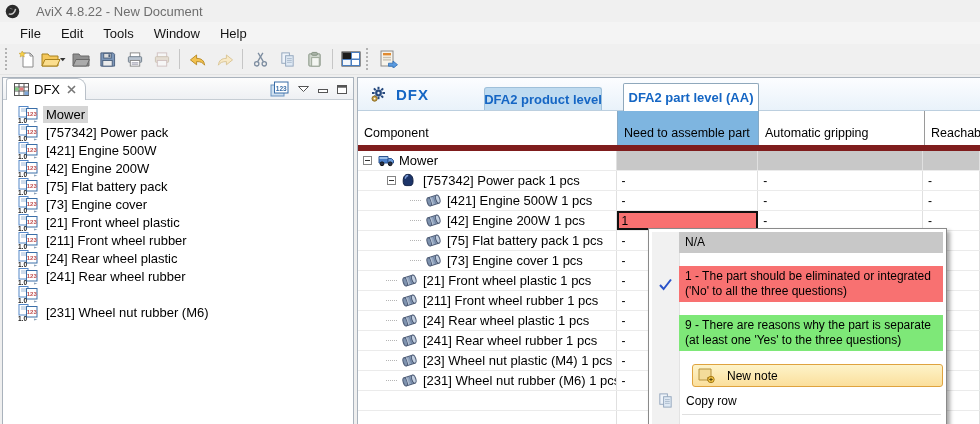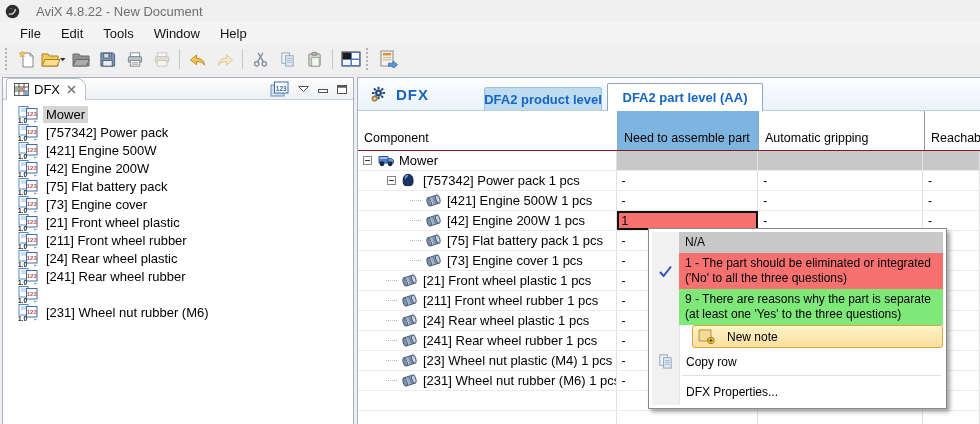--- a/index.html
+++ b/index.html
@@ -27,23 +27,23 @@
   .tree-label { font-size:13px; padding:1px 3px; white-space:nowrap; }
   .tree-item.selected .tree-label { background:#d5d5d5; }
 
   
   .right-panel { position:absolute; left:357px; top:77px; right:0; bottom:0; background:#fff; border:1px solid #a9b2bc; border-right:none; border-bottom:none; }
   .rp-header { position:absolute; top:0; left:0; right:0; height:33px; background:linear-gradient(#fcfdff,#e9f2fa); border-bottom:1px solid #bccfdf; }
   .rp-title { position:absolute; left:12px; top:8px; display:flex; gap:9px; align-items:center; }
   .rp-title-text { font-size:15px; font-weight:bold; color:#1566c4; letter-spacing:1px; }
   .rp-tab { position:absolute; bottom:0; font-weight:bold; font-size:13px; color:#1566c4; display:flex; align-items:center; justify-content:center; white-space:nowrap; }
   .rp-tab.inactive { left:126px; width:118px; height:23px; background:#bfdbf0; border:1px solid #9fc0da; border-bottom:none; border-radius:3px 3px 0 0; }
-  .rp-tab.active { left:249px; width:156px; height:28px; bottom:-1px; background:#fff; border:1px solid #8fa8bc; border-bottom:none; border-radius:2px 2px 0 0; z-index:3; }
-
-  .th { position:absolute; top:33px; left:0; right:0; height:40px; background:#fff; border-bottom:1px solid #7f1d1d; }
+  .rp-tab.active { left:265px; width:136px; height:28px; bottom:-1px; background:#fff; border:1px solid #8fa8bc; border-bottom:none; border-radius:2px 2px 0 0; z-index:3; }
+
+  .th { position:absolute; top:33px; left:0; right:0; height:40px; background:#fff; border-bottom:6px solid #7f1d1d; }
   .th-cell { position:absolute; top:0; bottom:0; }
   .th-component { left:0; width:259px; }
   .th-need { left:259px; width:142px; background:#7eb5e0; border-left:1px solid #85a9c6; border-right:1px solid #85a9c6; }
   .th-grip { left:401px; width:165px; }
   .th-reach { left:566px; width:57px; border-left:1px solid #9a9a9a; overflow:hidden; }
   .th-label { position:absolute; left:6px; bottom:5px; font-size:12.5px; white-space:nowrap; }
 
   .tbody { position:absolute; top:73px; left:0; right:0; bottom:0; }
   .trow { display:flex; height:20px; border-bottom:1px solid #ebebeb; }
   .td { height:100%; border-right:1px solid #e0e0e0; display:flex; align-items:center; }
@@ -57,21 +57,21 @@
   .conn { width:11px; border-top:1px dotted #b5b5b5; }
   .expander { width:9px; height:9px; border:1px solid #848484; background:#fff; display:flex; align-items:center; justify-content:center; flex:none; }
   .minus { width:5px; height:1px; background:#333; }
   .row-icon { width:18px; height:15px; flex:none; margin:0 4px 0 3px; }
   .row-label { white-space:nowrap; }
 
   
   .ctx { position:absolute; left:648px; top:228px; width:299px; background:#fff; border:1px solid #8a8a8a; box-shadow:3px 3px 4px rgba(0,0,0,0.35); padding:3px; z-index:50; }
   .ctx::before { content:""; position:absolute; left:3px; top:3px; bottom:3px; width:27px; background:#f1f1f1; border-right:1px solid #e3e3e3; }
   .ctx > * { position:relative; z-index:1; }
-  .ctx-option { display:flex; align-items:center; margin-bottom:0; }
+  .ctx-option { display:flex; align-items:center; margin-bottom:13px; }
   .ctx-gutter { width:27px; flex:none; display:flex; align-items:center; justify-content:center; }
   .ctx-block { flex:1; padding:3px 6px; font-size:12px; line-height:15px; }
   .ctx-cmd { height:23px; display:flex; align-items:center; margin-bottom:2px; }
   .ctx-cmd.highlight { background:linear-gradient(#fdf3c9,#fbdf9c); border:1px solid #dfa33f; border-radius:3px;margin-left:40px; }
   .ctx-label { font-size:12px; padding-left:7px; }
   .ctx-sep { height:1px; background:#e0e0e0; margin:2px 2px 4px 30px; }
 </style>
 </head>
 <body>
 

